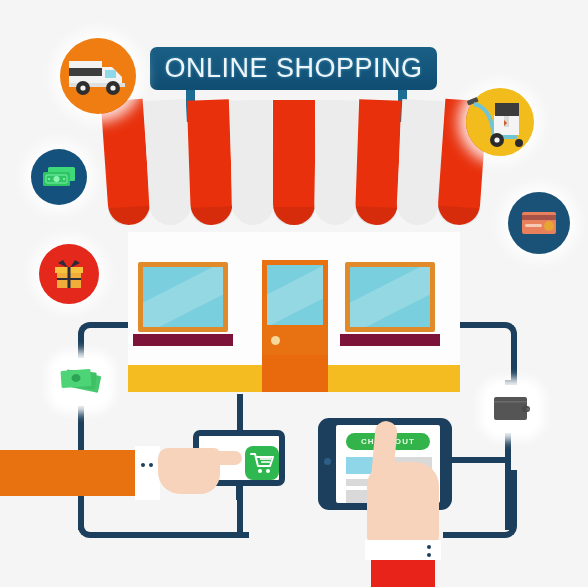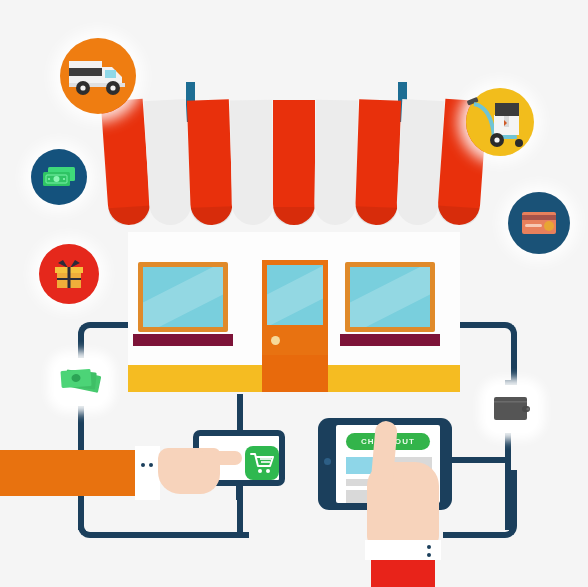--- a/index.html
+++ b/index.html
@@ -86,20 +86,23 @@
   <div class="abs conn" style="left:237px;top:394px;width:6px;height:42px;background:#1b3f5c;"></div>
 
   <div class="abs conn" style="left:443px;top:322px;width:68px;height:58px;border-right-width:6px;border-top-width:6px;border-top-right-radius:12px;"></div>
   <div class="abs conn" style="left:505px;top:380px;width:6px;height:150px;background:#1b3f5c;"></div>
   <div class="abs conn" style="left:443px;top:470px;width:68px;height:62px;border-right-width:6px;border-bottom-width:6px;border-bottom-right-radius:12px;"></div>
   <div class="abs conn" style="left:449px;top:457px;width:60px;height:6px;background:#1b3f5c;"></div>
 
   <div id="sign-posts">
     <div class="post" style="left:186px;top:82px;"></div>
     <div class="post" style="left:398px;top:82px;"></div>
+  </div>
+  <div class="abs" id="sign-board">
+    <span id="sign-text">ONLINE SHOPPING</span>
   </div>
 
   <div class="abs" id="awning">
     <div class="stripe red" style="left:0px;transform:rotate(-4deg);">
         <div class="shade"></div>
       </div>
     <div class="stripe white" style="left:42px;transform:rotate(-3deg);"></div>
     <div class="stripe red" style="left:84px;transform:rotate(-2deg);">
         <div class="shade"></div>
       </div>

